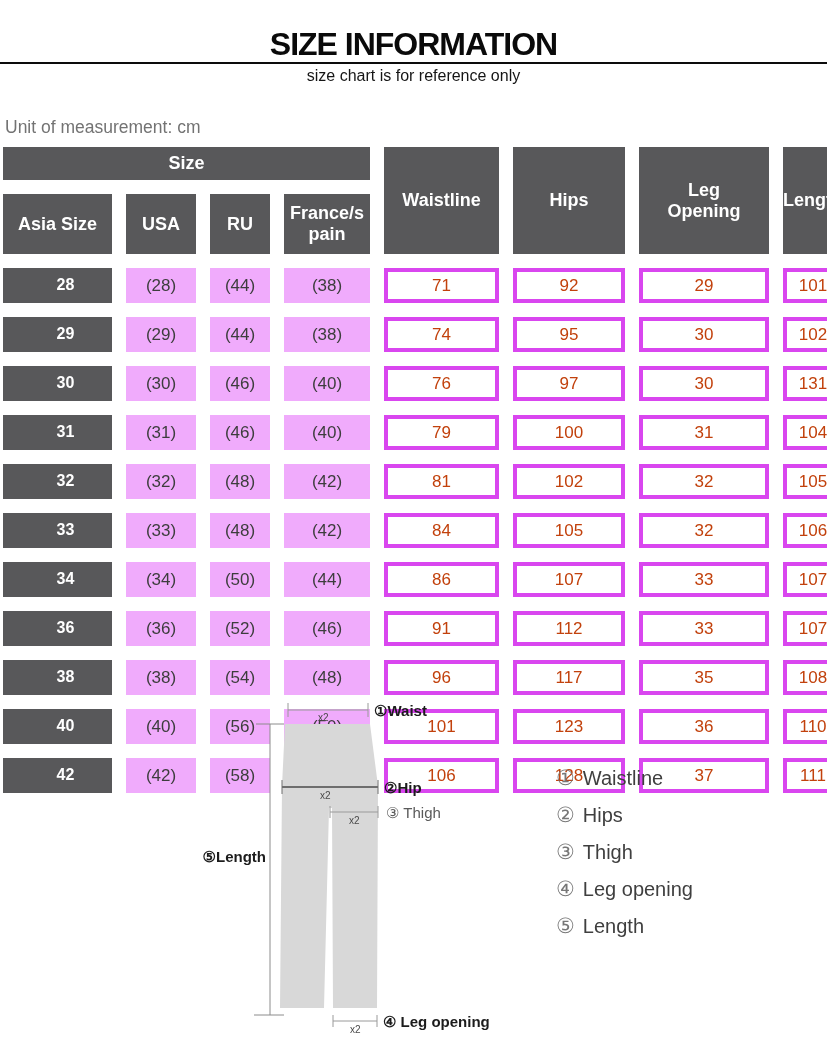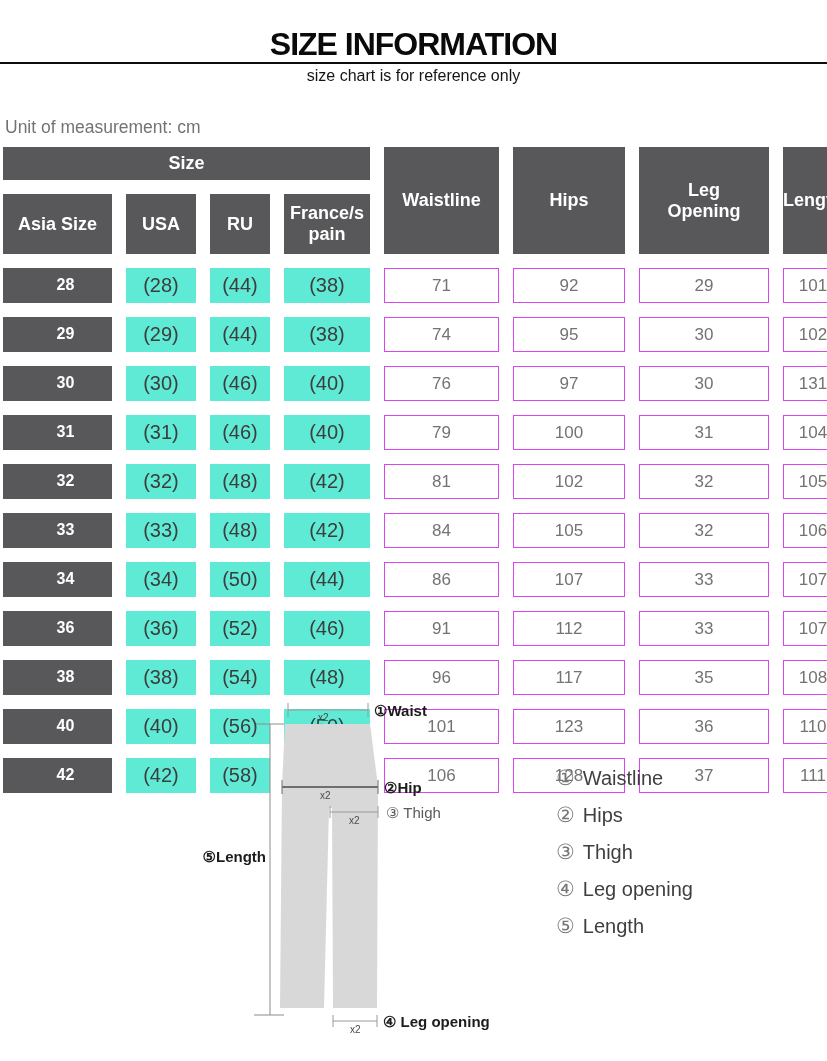--- a/index.html
+++ b/index.html
@@ -18,22 +18,22 @@
               grid-template-rows:33px 60px repeat(11,35px);gap:14px;}
   .cell{display:flex;align-items:center;justify-content:center;text-align:center;
         white-space:pre-line;line-height:1.15;}
   .hdr{background:#58585a;color:#fff;font-size:18px;font-weight:600;}
   .group-hdr{grid-column:1/5;grid-row:1;}
   .span-hdr{grid-row:1/3;}
   .sub1{grid-column:1;grid-row:2;} .sub2{grid-column:2;grid-row:2;}
   .sub3{grid-column:3;grid-row:2;} .sub4{grid-column:4;grid-row:2;}
   .m5{grid-column:5;} .m6{grid-column:6;} .m7{grid-column:7;} .m8{grid-column:8;}
   .size-col{background:#58585a;color:#fff;font-size:16px;font-weight:700;padding-left:16px;}
-  .paren{background:#5eead4;color:#3d3d3d;font-size:20px;}
-  .val{background:#fff;color:#737373;font-size:17px;border:1px solid #d946ef;}
+  .paren{background:#f0abfc;color:#3d3d3d;font-size:17px;}
+  .val{background:#fff;color:#c2410c;font-size:17px;border:4px solid #d946ef;}
   
   .diagram-svg{position:absolute;top:690px;left:0;}
   .svg-label{font-family:"Liberation Sans",sans-serif;font-size:15px;font-weight:600;fill:#1c1c1c;}
   .svg-label-light{font-family:"Liberation Sans",sans-serif;font-size:15px;fill:#5a5a5a;}
   .svg-x2{font-family:"Liberation Sans",sans-serif;font-size:10px;fill:#4a4a4a;}
   
   .legend{position:absolute;top:766px;left:556px;}
   .legend-item{display:flex;align-items:center;margin-bottom:13px;font-size:20px;color:#3f3f3f;}
   .legend-num{color:#777;margin-right:8px;font-size:21px;}
 </style>

